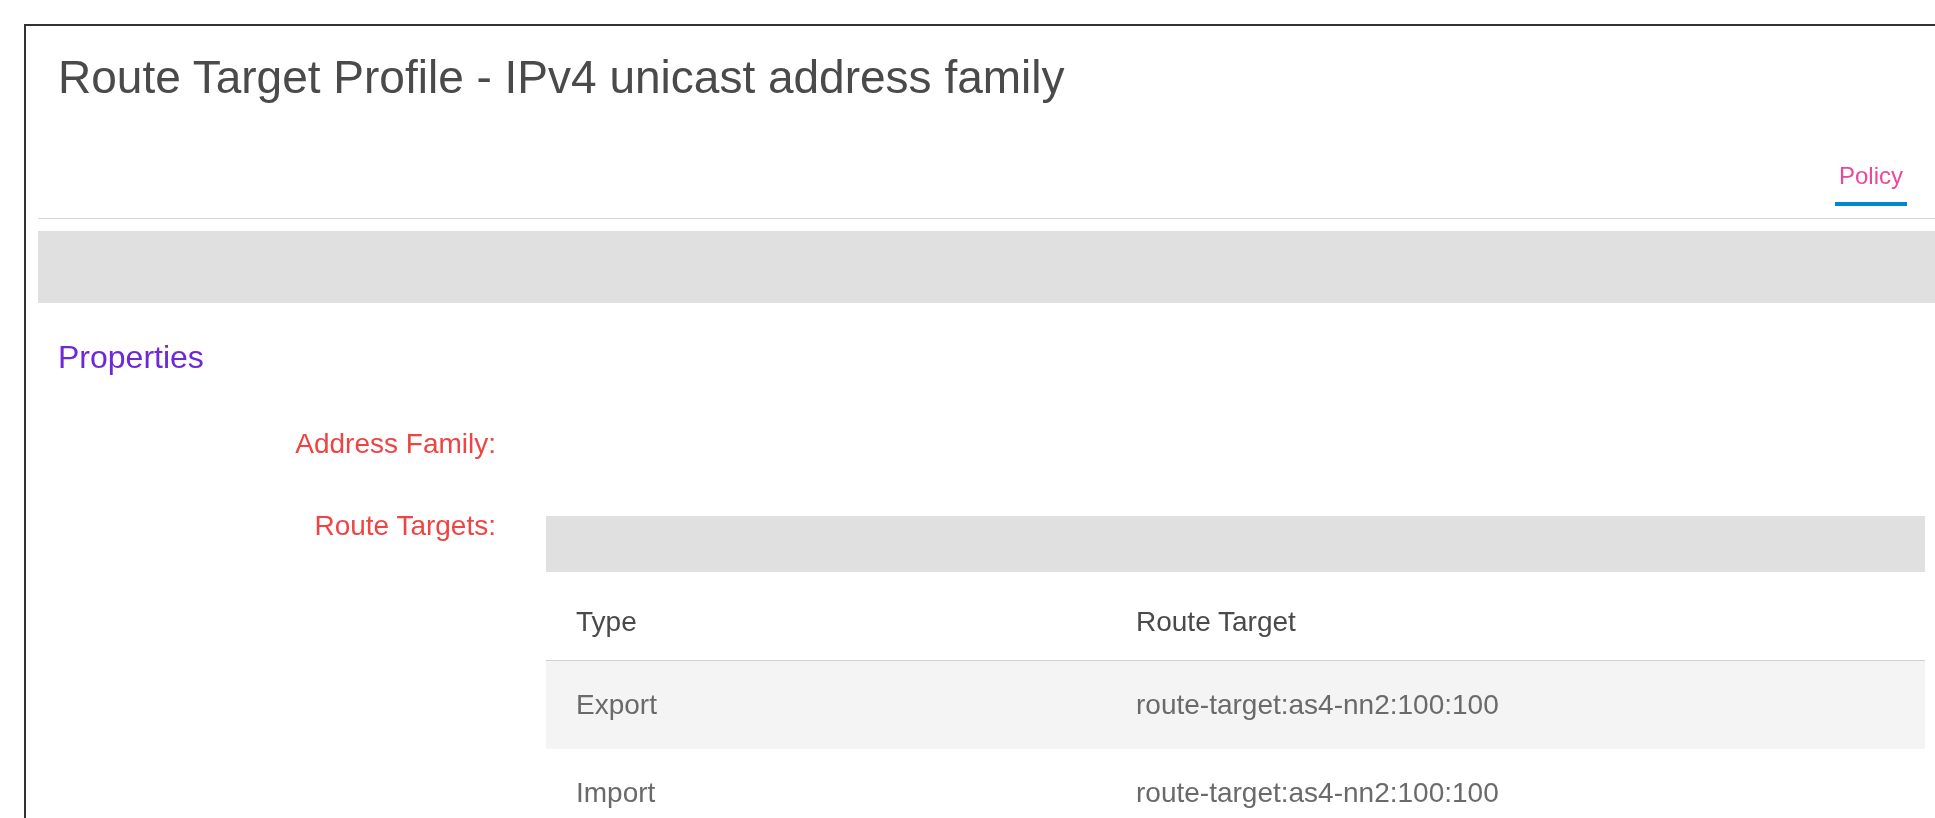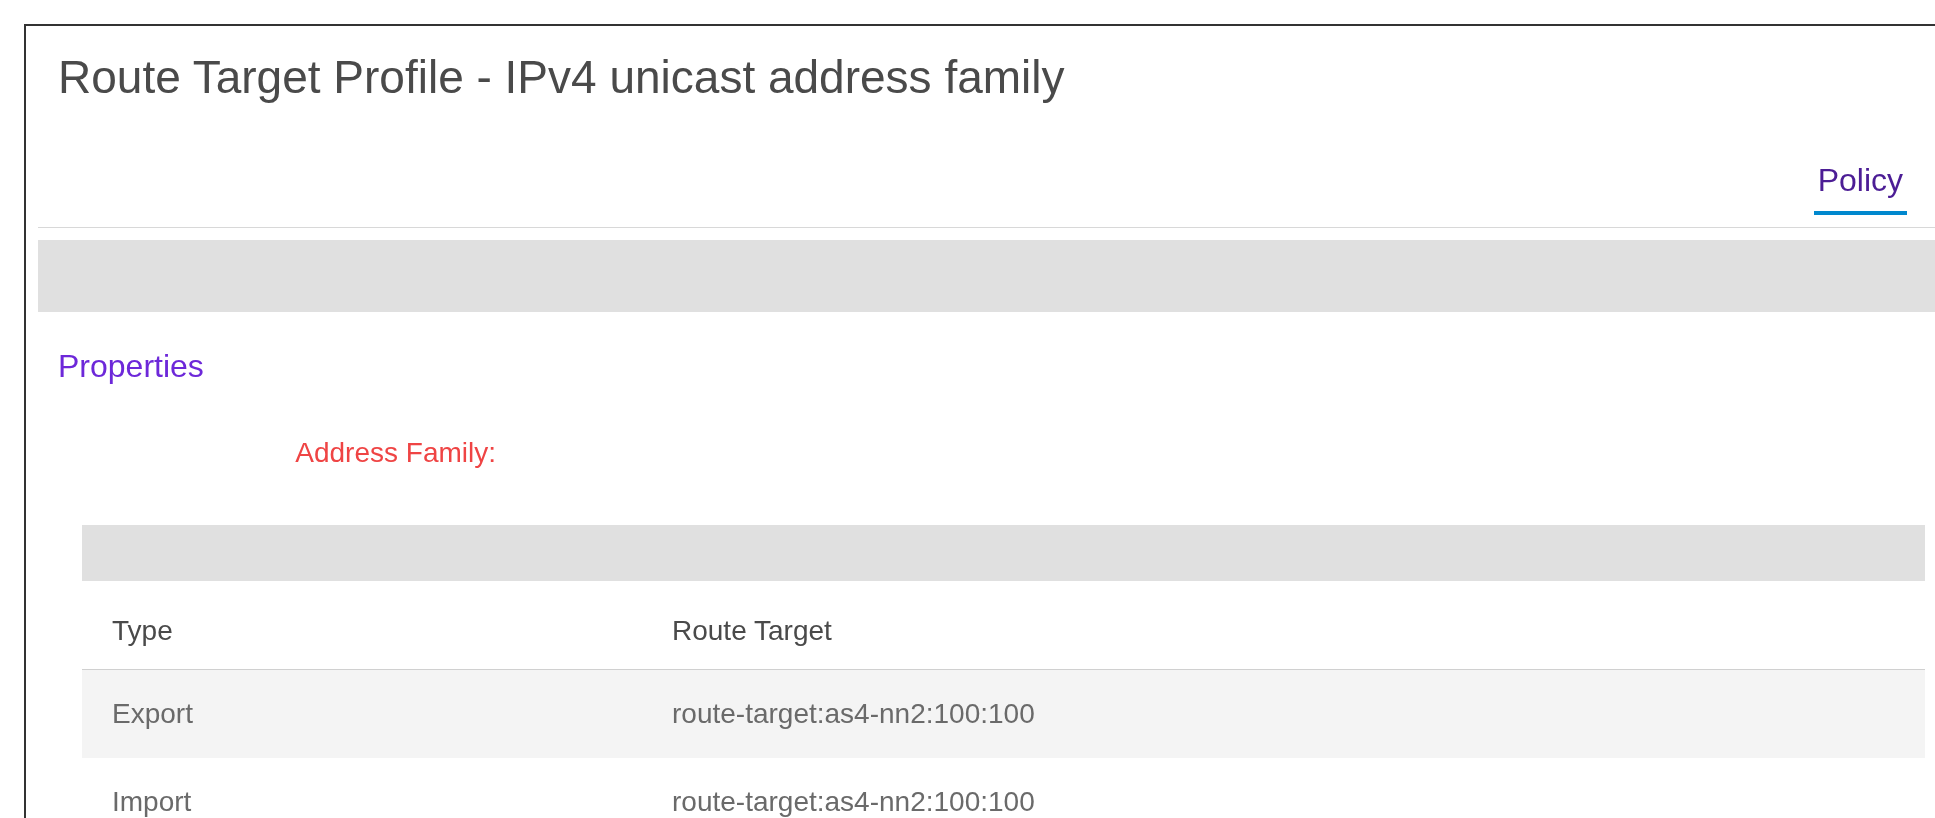--- a/index.html
+++ b/index.html
@@ -23,22 +23,22 @@
       color: #4a4a4a;
       padding: 12px 20px 8px 20px;
     }
     .tabs-row {
       display: flex;
       justify-content: flex-end;
       padding: 20px 26px 0 26px;
       border-bottom: 1px solid #d8d8d8;
     }
     .tab {
-      font-size: 32px;
-      color: #4c1d95;
+      font-size: 24px;
+      color: #ec4899;
       padding: 6px 4px 12px 4px;
       border-bottom: 4px solid #0088ce;
       cursor: pointer;
     }
     .grey-bar {
       background: #e0e0e0;
       height: 72px;
       width: 100%;
     }
     .section-title {
@@ -111,20 +111,21 @@
 
 <div class="grey-bar"></div>
 
 <div class="section-title">Properties</div>
 
 <div class="form-row">
   <div class="form-label">Address Family:</div>
 </div>
 
 <div class="form-row">
+  <div class="form-label">Route Targets:</div>
   <div class="table-wrap">
     <div class="table-toolbar"></div>
     <table class="rt-table">
       <thead>
         <tr>
           <th class="col-type">Type</th>
           <th>Route Target</th>
         </tr>
       </thead>
       <tbody>

